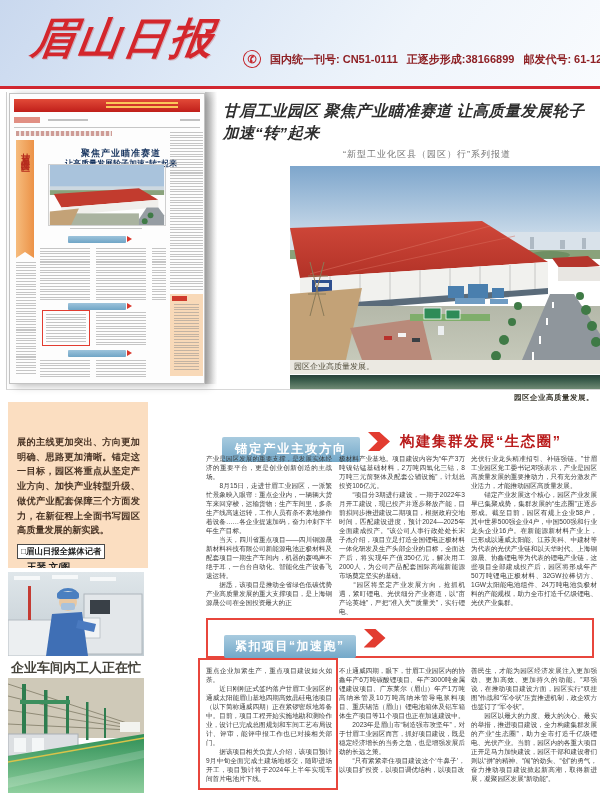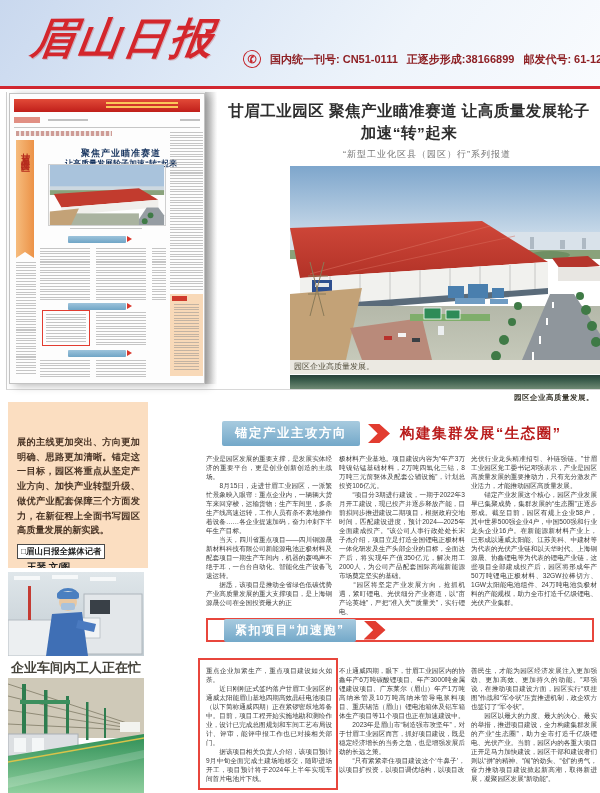--- a/index.html
+++ b/index.html
@@ -49,22 +49,22 @@
   .thumb-badge::after { content:""; position:absolute; right:-6px; top:0; border-left:5px solid #d9362b;
     border-top:3.5px solid transparent; border-bottom:3.5px solid transparent; }
   .thumb-redbox { position:absolute; left:32px; top:216px; width:48px; height:36px; border:1.5px solid #e23c30; }
   .thumb-orange { position:absolute; left:160px; top:200px; width:33px; height:82px; background:#f8d9b8; }
   .thumb-orange .lbl { position:absolute; left:2px; top:2px; width:15px; height:5px; background:#d03a2c; }
   .curl-shadow { position:absolute; left:198px; top:0; width:12px; height:292px;
     background:linear-gradient(90deg,rgba(90,90,90,.35),rgba(255,255,255,0)); }
 
   
   .article-panel { position:absolute; left:210px; top:0; width:384px; height:297px; background:#fff; }
-  .art-title { position:absolute; left:6px; top:8px; width:372px; text-align:center;
-    font-size:15.5px; font-weight:bold; color:#2e2e2e; line-height:1.45; letter-spacing:.5px; }
+  .art-title { position:absolute; left:6px; top:8px; width:372px; text-align:left;
+    font-size:15.5px; font-weight:bold; color:#2e2e2e; line-height:1.45; letter-spacing:.5px;font-style:italic; }
   .art-subtitle { position:absolute; left:24px; top:56px; width:372px; text-align:center;
     font-size:9px; color:#777; letter-spacing:1px; }
   .main-photo { position:absolute; left:73px; top:74px; width:310px; height:194px; display:block; }
   .photo-cap-strip { position:absolute; left:73px; top:268px; width:310px; height:14px; background:#ebe9e2;
     font-size:8px; color:#55513f; line-height:14px; padding-left:4px; }
   .photo-strip2 { position:absolute; left:73px; top:283px; width:310px; height:14px;
     background:linear-gradient(180deg,#27413a,#3c5e4d 40%,#6f8a74); }
 
   
   .cap-right { position:absolute; left:396px; top:393px; width:198px; text-align:right;
@@ -79,26 +79,26 @@
   .byline2 { margin-top:2px; padding-left:10px; font-size:9.5px; font-weight:bold; color:#222; }
 
   .worker-photo { position:absolute; left:8px; top:572px; width:136px; height:84px; display:block; }
   .worker-cap { position:absolute; left:4px; top:659px; width:144px; text-align:center;
     font-size:13px; font-weight:bold; color:#44423a; }
   .factory-photo { position:absolute; left:8px; top:678px; width:136px; height:115px; display:block; }
 
   
   .sec-header { position:absolute; display:flex; align-items:center; }
   .sec-badge { background:linear-gradient(180deg,#a8cbdf,#73a8c9); color:#fff; font-weight:bold;
-    font-size:12.5px; letter-spacing:1.5px; padding:4px 13px; border-radius:2px; white-space:nowrap; }
+    font-size:12.5px; letter-spacing:1.5px; padding:4px 13px; border-radius:2px; white-space:nowrap;margin-top:16px; }
   .sec-arrow { width:22px; height:19px; margin:0 10px 0 8px; background:#e23c30;
     clip-path:polygon(0 0,52% 0,100% 50%,52% 100%,0 100%,44% 50%); }
   .sec-title { font-size:14.5px; font-weight:bold; color:#b91c1c; letter-spacing:1.5px; white-space:nowrap; }
   .sec1-header { left:222px; top:421px; }
-  .sec2-box { position:absolute; left:206px; top:618px; width:388px; height:24px;
+  .sec2-box { position:absolute; left:206px; top:618px; width:388px; height:40px;
     border:2px solid #e8463c; display:flex; align-items:center; padding-left:16px; }
 
   
   .body-col { position:absolute; width:126px; font-size:6.6px; line-height:9px; text-align:justify;
     color:#3b3b3b; white-space:pre-line; overflow:hidden; }
   .s1c { top:454px; height:161px; }
   .s2c { top:666px; height:127px; }
   .col-a { left:206px; } .col-b { left:339px; } .col-c { left:471px; }
   .hl-box { position:absolute; left:198px; top:658px; width:140px; height:132px; border:2px solid #e8463c; }
 </style>

